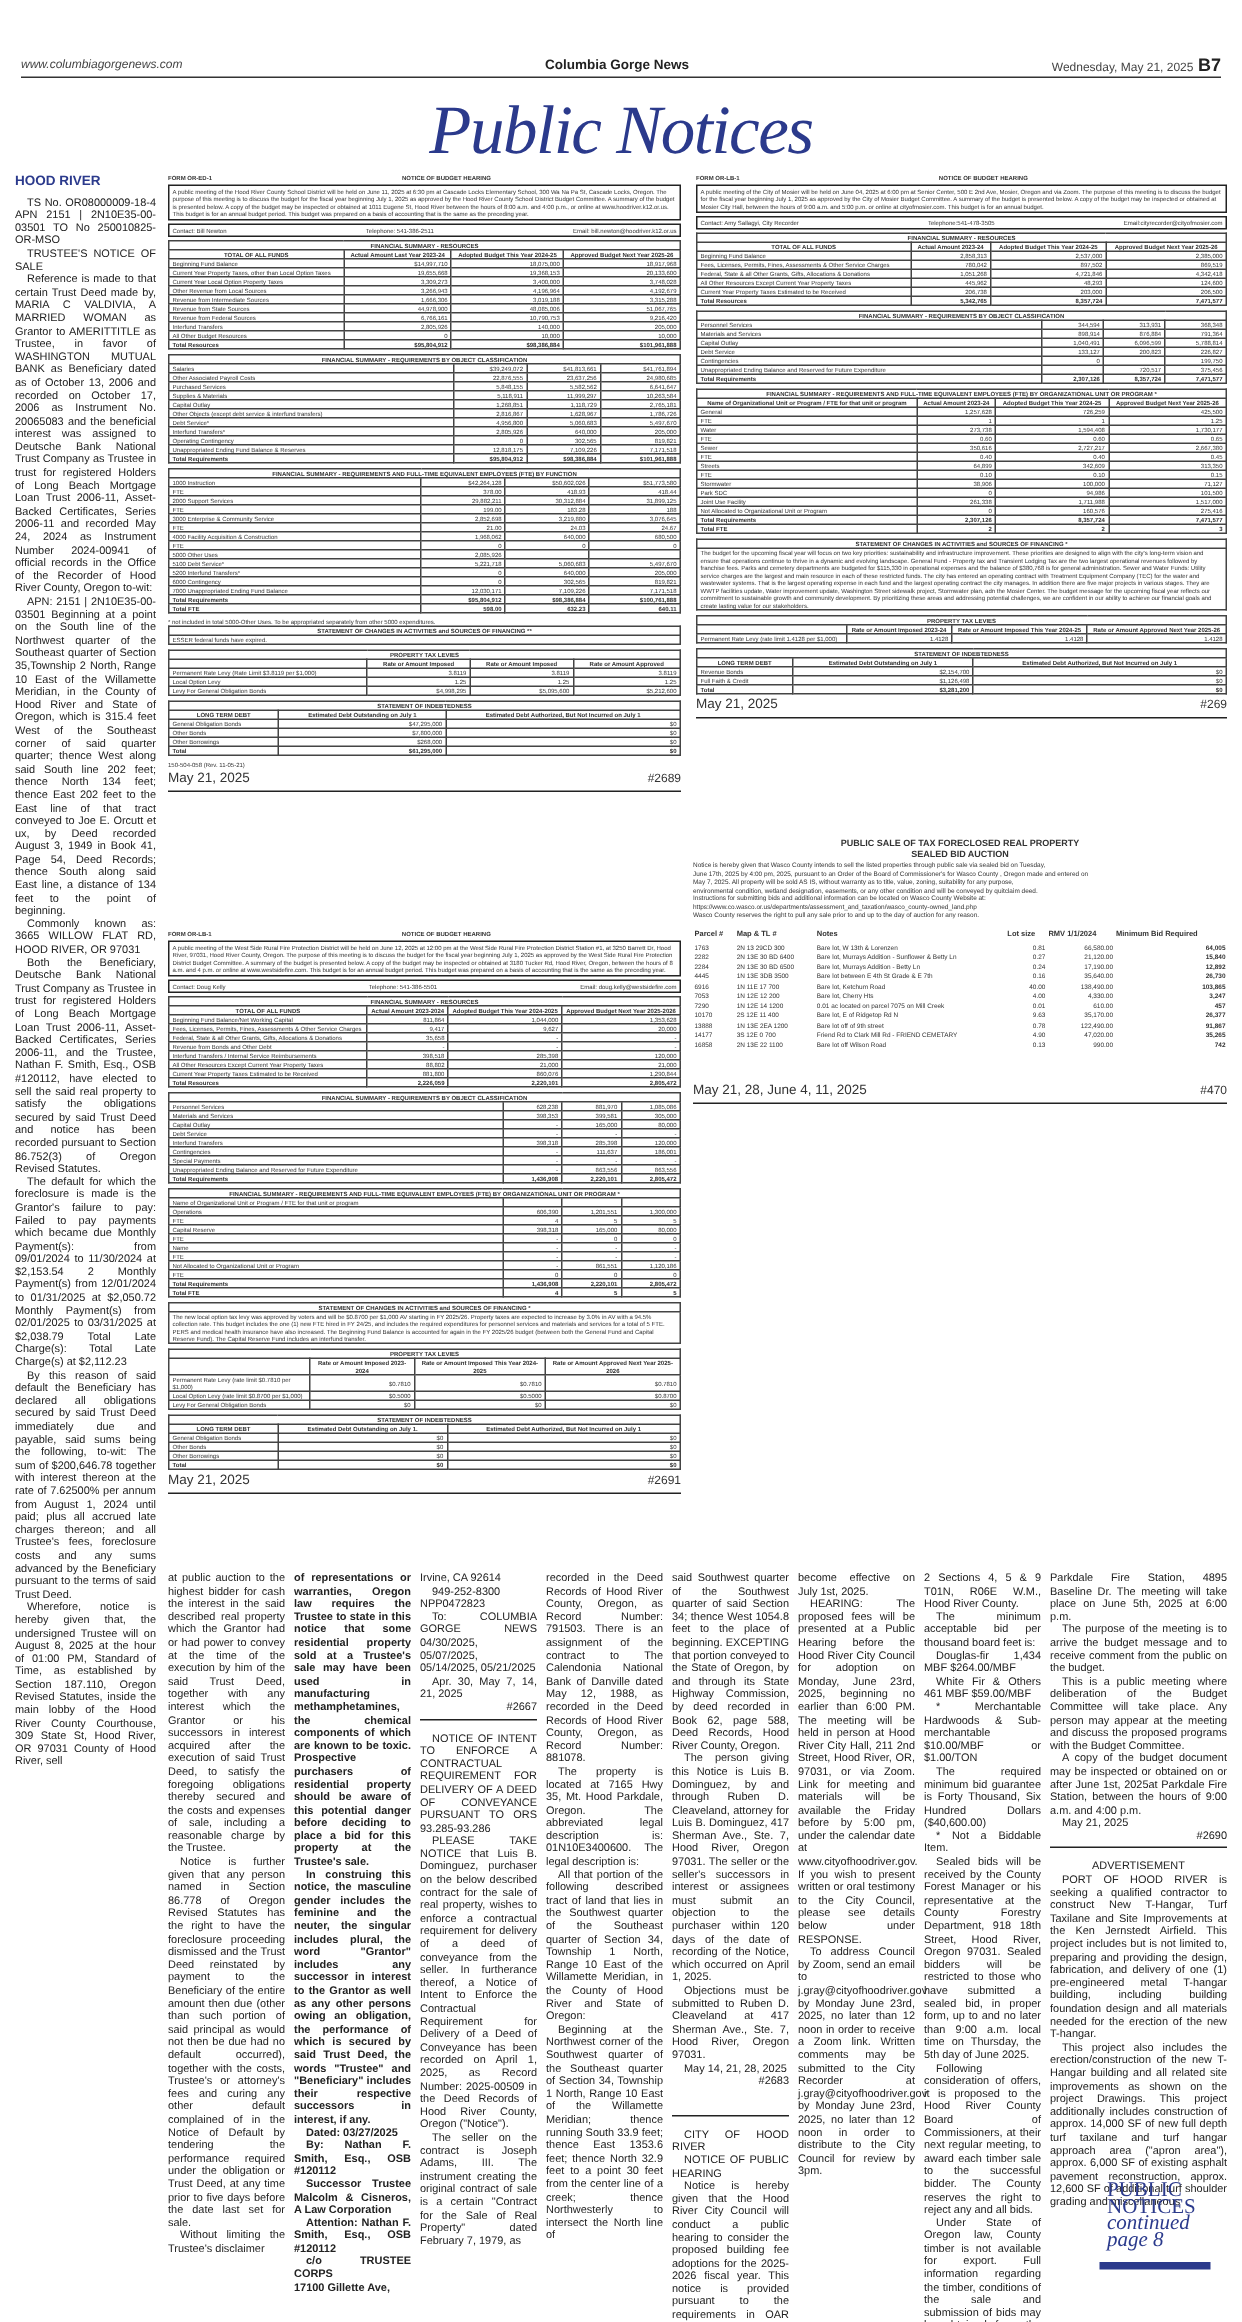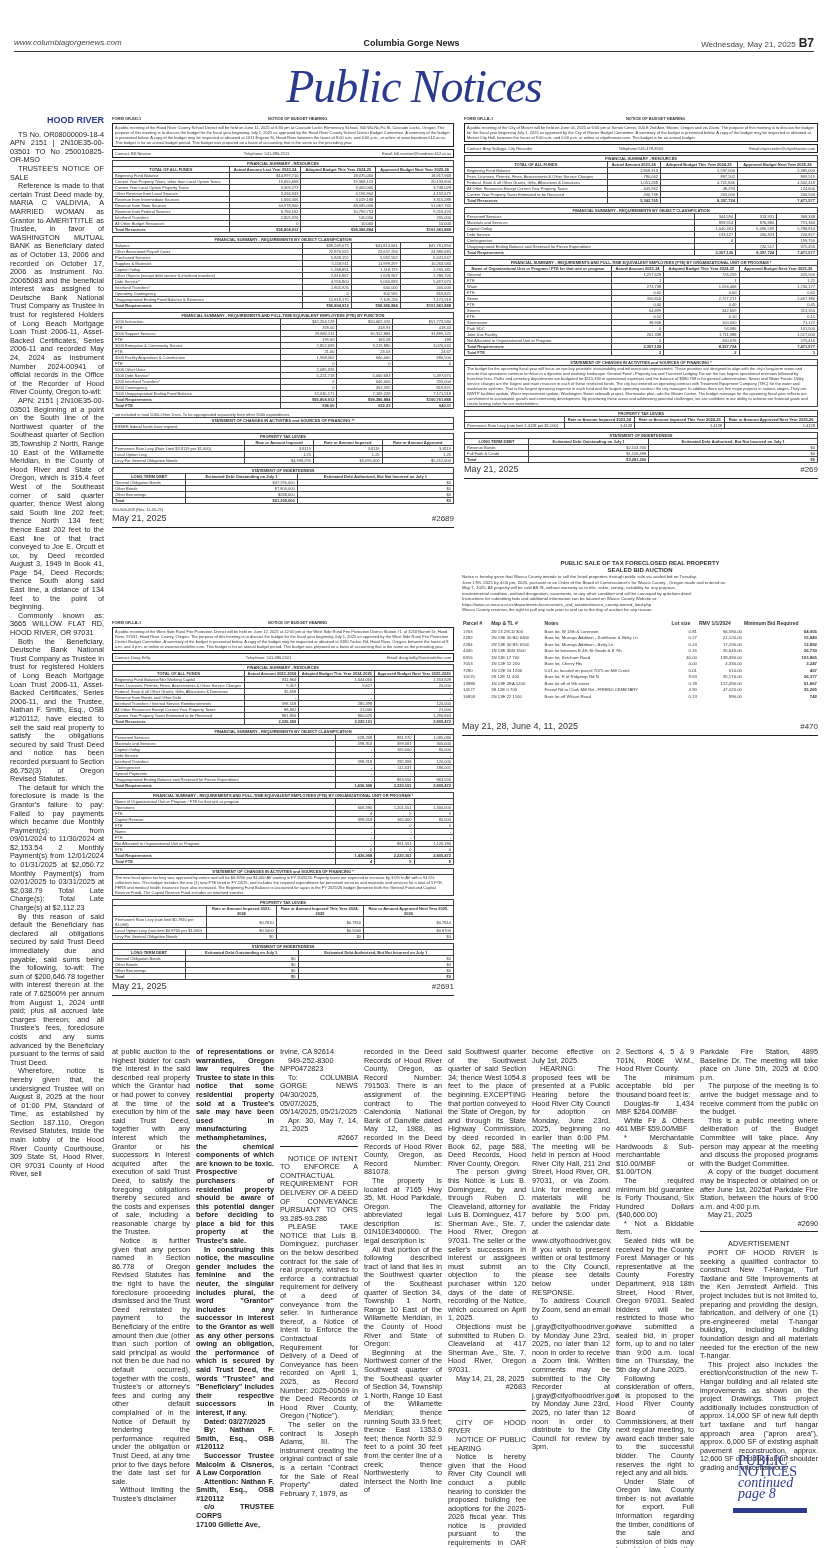--- a/index.html
+++ b/index.html
@@ -6,21 +6,21 @@
 body{width:828px;height:1548px;background:#fff;font-family:"Liberation Sans",sans-serif;color:#222;position:relative;overflow:hidden}
 .masthead{position:absolute;top:34px;left:14px;right:14px;height:18px;border-bottom:1.5px solid #333;display:flex;justify-content:space-between;align-items:center;font-size:8px}
 .masthead .url{font-style:italic;color:#444}
 .masthead .paper{font-weight:bold;font-size:9px}
 .masthead .date{color:#444}
 .masthead .page{font-weight:bold;font-size:12px;margin-left:3px}
 .title{position:absolute;top:60px;left:0;right:0;text-align:center;font-family:"Liberation Serif",serif;font-style:italic;font-size:46px;color:#2b3a8c;letter-spacing:-1px}
 .col{position:absolute;font-size:7.3px;line-height:8.6px;text-align:justify}
 .col p{text-indent:8px}
 .col .hd{text-align:center;text-indent:0}
-.section-head{font-weight:bold;color:#2b3a8c;font-size:9px;text-align:right;margin-bottom:6px}
+.section-head{font-weight:bold;color:#2b3a8c;font-size:9px;text-align:left;margin-bottom:6px}
 .form{position:absolute;font-size:4px;line-height:5px;color:#333}
 .form .fh{display:flex;justify-content:space-between;font-weight:bold;margin-bottom:2px}
 .form .box{border:1px solid #222;padding:1px 2px;margin-bottom:2px}
 .form table{width:100%;border-collapse:collapse;margin-bottom:3px}
 .form td,.form th{border:0.5px solid #444;padding:0 2px;height:5.5px;font-weight:normal}
 .form th{font-weight:bold;text-align:center}
 .form td.n{text-align:right}
 .form tr.tot td{font-weight:bold;border-top:1.5px solid #111}
 .notice-foot{display:flex;justify-content:space-between;align-items:flex-end;font-size:9px;color:#333;margin:4px 0;padding-bottom:6px;border-bottom:1px solid #222}
 .notice-foot .num{font-size:8px}

